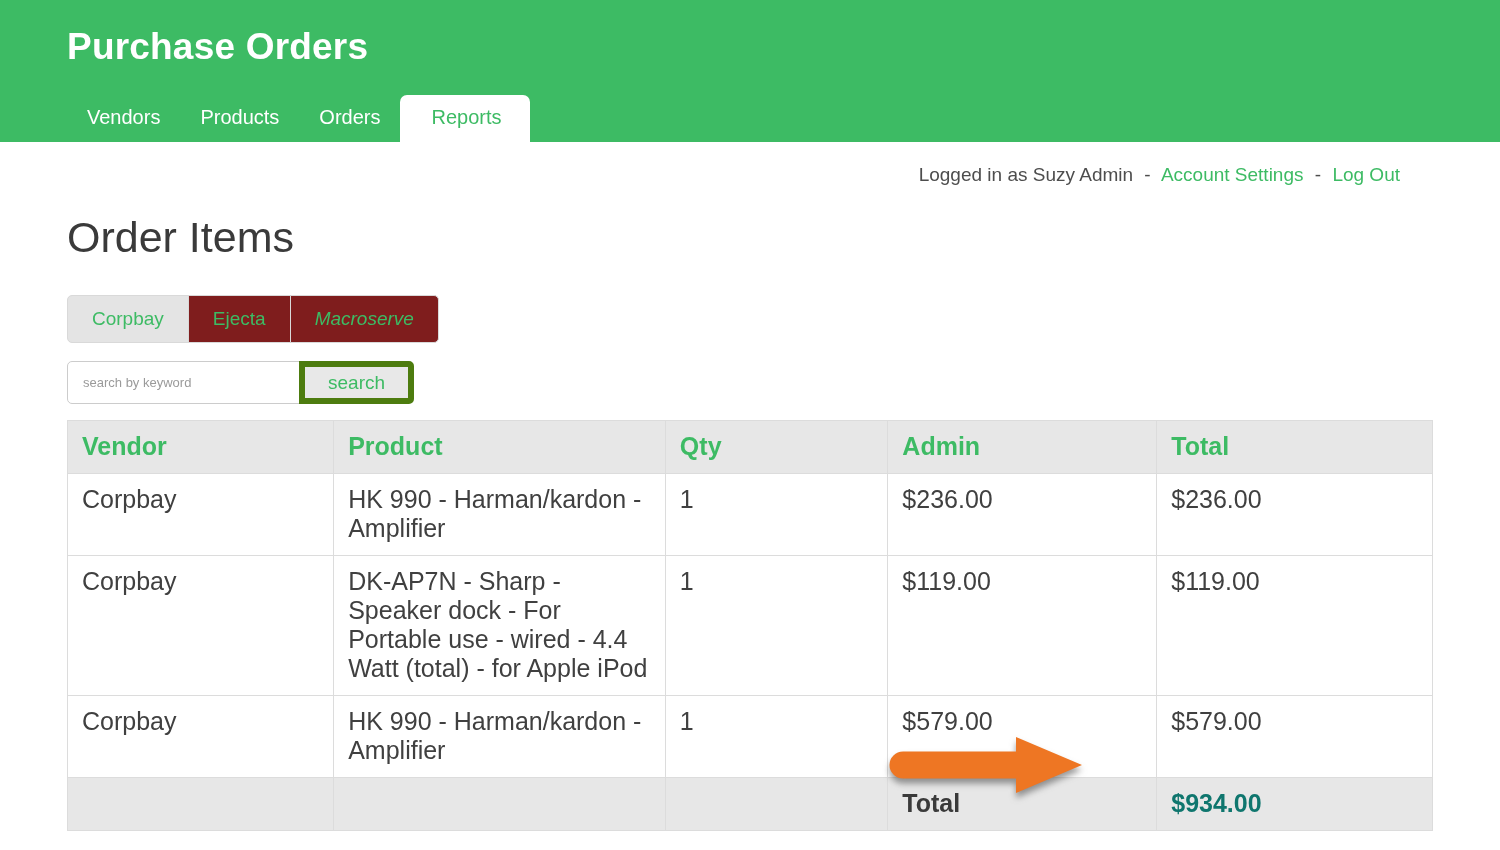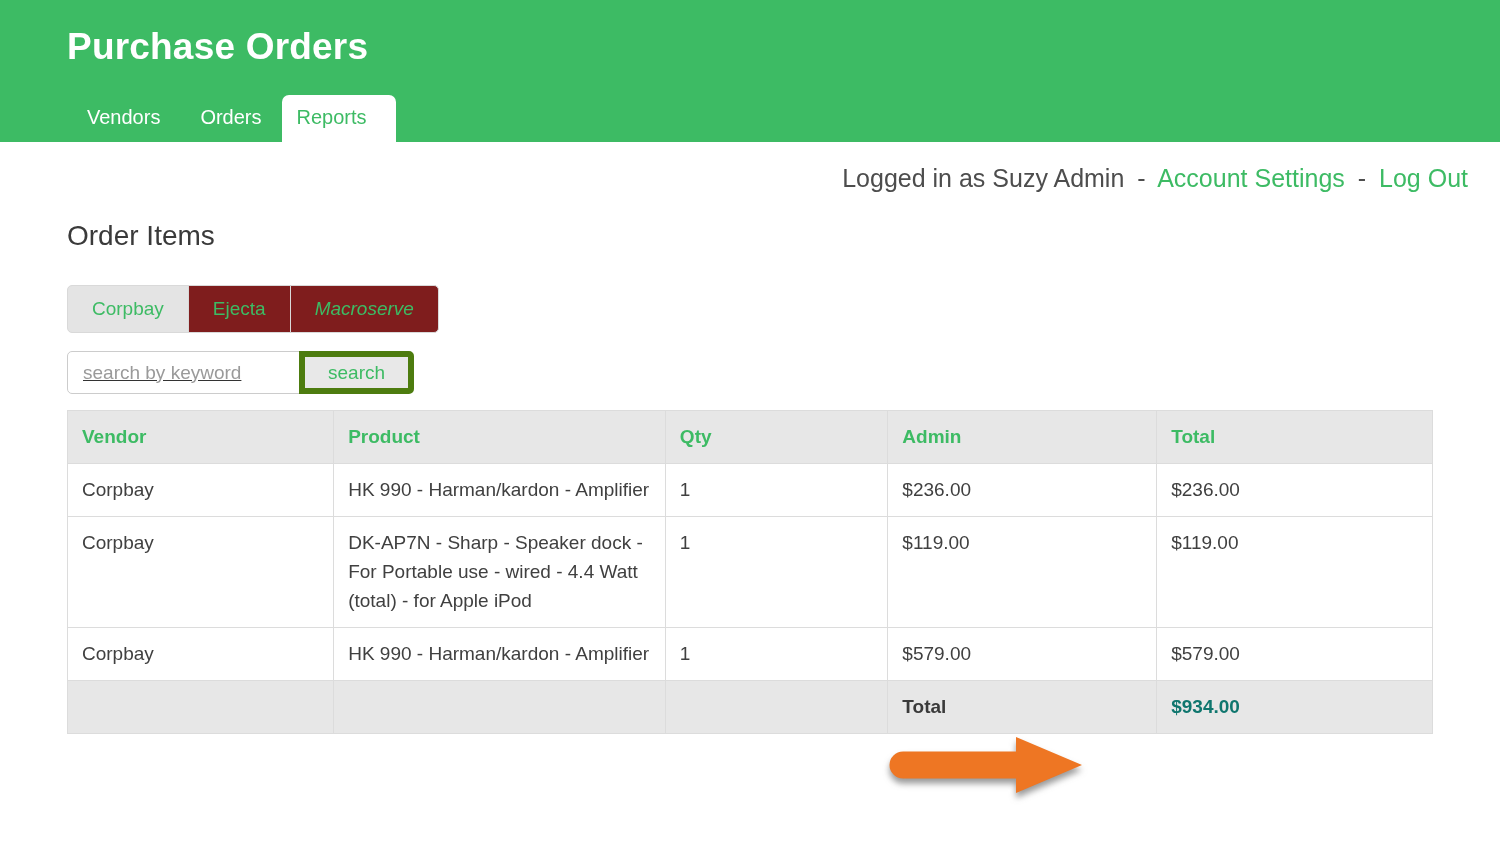--- a/index.html
+++ b/index.html
@@ -37,38 +37,38 @@
     color: #ffffff;
     font-size: 20px;
     padding: 11px 20px 13px 20px;
     cursor: pointer;
     white-space: nowrap;
   }
   .tab.active {
     background: #ffffff;
     color: #3dbb64;
     border-radius: 7px 7px 0 0;
-    padding-left: 15px;
+    padding-left: 31px;
     padding-right: 29px;
   }
 
   
   .account-bar {
     text-align: right;
-    padding: 22px 32px 0 0;
-    font-size: 25px;
+    padding: 22px 100px 0 0;
+    font-size: 19px;
     color: #4d4d4d;
   }
   .account-bar .sep { margin: 0 6px; color: #4d4d4d; }
   .account-link { color: #3dbb64; text-decoration: none; cursor: pointer; }
 
   
   .page-title {
     margin: 27px 0 0 67px;
-    font-size: 28px;
+    font-size: 43px;
     font-weight: 400;
     color: #3a3a3a;
   }
 
   
   .filter-group {
     margin: 33px 0 0 67px;
     display: inline-flex;
   }
   .filter-btn {
@@ -89,46 +89,45 @@
   .search-row {
     margin: 18px 0 0 67px;
     display: flex;
   }
   .search-input {
     width: 233px;
     height: 43px;
     border: 1px solid #cccccc;
     border-radius: 5px 0 0 5px;
     padding: 13px 15px;
-    font-size: 19px;
+    font-size: 13px;
     font-family: "Liberation Sans", sans-serif;
     color: #333333;
     outline: none;
-    text-decoration: underline;
   }
   .search-input::placeholder { color: #9a9a9a; }
   .search-btn {
     height: 43px;
     margin-left: -1px;
     padding: 0 23px;
     background: #e8e8e8;
     border: 6px solid #4d7c0f;
     border-radius: 0 5px 5px 0;
     color: #3dbb64;
     font-size: 19px;
     font-family: "Liberation Sans", sans-serif;
     cursor: pointer;
   }
 
   
   .table-wrap { margin: 16px 67px 0 67px; }
   table.items {
     width: 100%;
     border-collapse: collapse;
-    font-size: 19px;
+    font-size: 25px;
     color: #404040;
     table-layout: fixed;
   }
   .items th, .items td {
     border: 1px solid #dcdcdc;
     padding: 11px 14px 12px 14px;
     text-align: left;
     vertical-align: top;
     line-height: 29px;
   }
@@ -163,20 +162,21 @@
 </head>
 <body>
 
 <div class="page">
 
   
   <div class="app-header">
     <div class="app-title">Purchase Orders</div>
     <div class="tabs">
       <div class="tab">Vendors</div>
+      <div class="tab">Products</div>
       <div class="tab">Orders</div>
       <div class="tab active">Reports</div>
     </div>
   </div>
 
   
   <div class="account-bar">
     <span>Logged in as Suzy Admin</span>
     <span class="sep">-</span>
     <a class="account-link">Account Settings</a>

